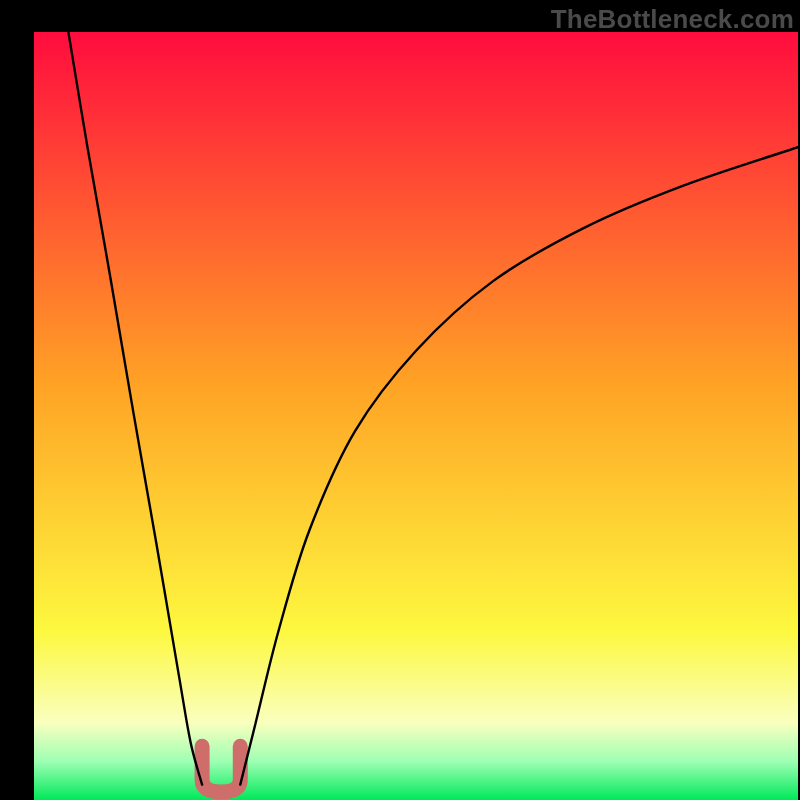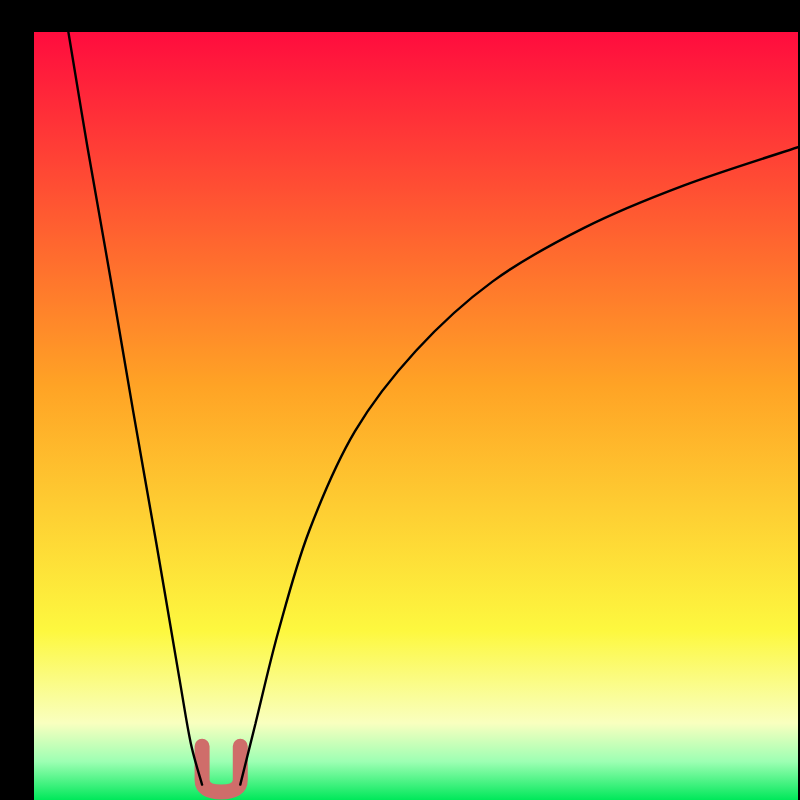--- a/index.html
+++ b/index.html
@@ -55,13 +55,14 @@
 
     <rect x="0" y="0" width="764" height="768" fill="url(#bg)"></rect>
 
     <path id="bump" d="M 168.08 714.24 L 168.08 748 Q 168.08 760 187.18 760 Q 206.28 760 206.28 748 L 206.28 714.24" fill="none" stroke="#cf6d6a" stroke-width="15" stroke-linecap="round" stroke-linejoin="round"></path>
 
     <path id="curve-left" d="M 34.379999999999995 0 C 37.56333333333333 19.200000000000006, 46.47666666666667 74.24000000000004, 53.480000000000004 115.20000000000005 C 60.48333333333334 156.16000000000005, 68.76 201.6, 76.4 245.76 C 84.04 289.91999999999996, 91.68 336, 99.32000000000001 380.15999999999997 C 106.96000000000001 424.31999999999994, 114.60000000000001 466.55999999999995, 122.24000000000001 510.71999999999997 C 129.88 554.88, 139.43 611.84, 145.16 645.12 C 150.89 678.4, 152.8 692.48, 156.62 710.4 C 160.44 728.3199999999999, 166.17000000000002 745.6, 168.08 752.64" fill="none" stroke="#000000" stroke-width="2.4" stroke-linecap="round" stroke-linejoin="round"></path>
 
     <path id="curve-right" d="M 206.28 752.64 C 208.82666666666665 742.4, 215.1933333333333 716.8000000000001, 221.55999999999997 691.2 C 227.92666666666665 665.6, 235.5666666666667 631.04, 244.48000000000002 599.04 C 253.39333333333335 567.04, 262.3066666666666 532.48, 275.03999999999996 499.20000000000005 C 287.7733333333333 465.9200000000001, 303.05333333333334 429.44, 320.88 399.36 C 338.70666666666665 369.28000000000003, 359.08 343.68000000000006, 382 318.72 C 404.92 293.76, 430.38666666666666 270.0799999999999, 458.4 249.5999999999999 C 486.4133333333333 229.11999999999992, 518.2466666666666 211.84000000000003, 550.0799999999999 195.84000000000003 C 581.9133333333333 179.84000000000003, 613.7466666666667 167.0399999999999, 649.4 153.5999999999999 C 685.0533333333333 140.1599999999999, 744.9 121.60000000000002, 764 115.20000000000005" fill="none" stroke="#000000" stroke-width="2.4" stroke-linecap="round" stroke-linejoin="round"></path>
   </svg>
 
+  <div class="watermark">TheBottleneck.com</div>
 </div>
 
 </body></html>

